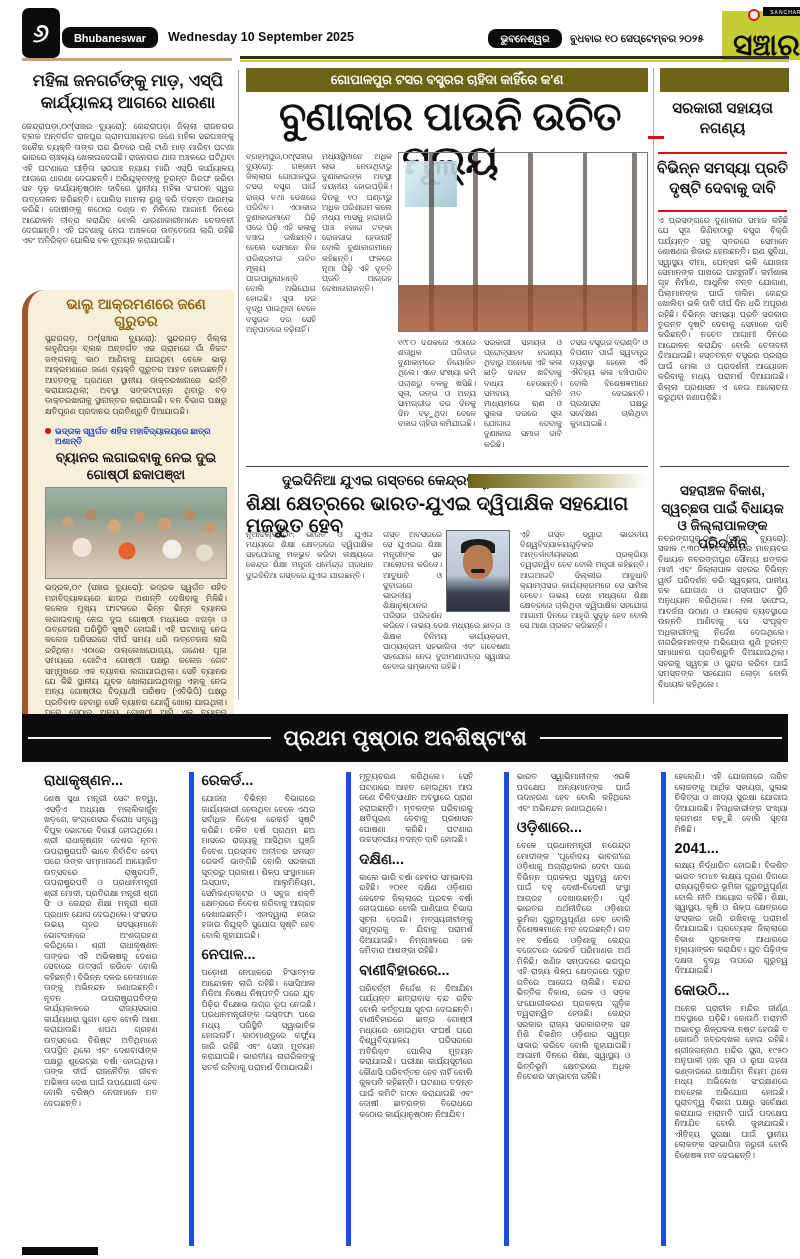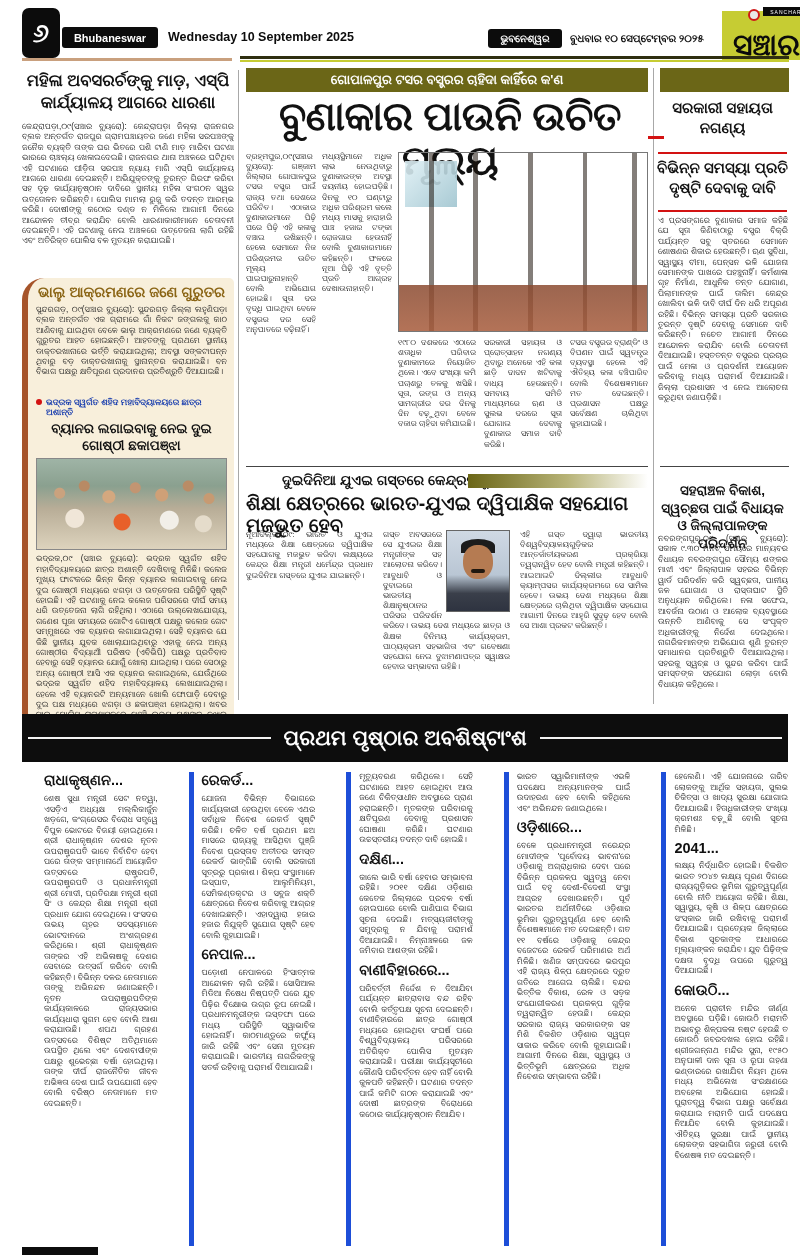--- a/index.html
+++ b/index.html
@@ -2,21 +2,21 @@
 <html><head>
 <meta charset="utf-8">
 <style>
   html,body{margin:0;padding:0;background:#e8e8e8;}
   #page{position:relative;width:800px;height:1259px;background:#ffffff;
     font-family:"Liberation Sans","DejaVu Sans",sans-serif;color:#111;overflow:hidden;}
   .abs{position:absolute;}
   
   .ed-badge{left:22px;top:8px;width:38px;height:50px;background:#0c0c0c;border-radius:7px;
     color:#fff;font-size:26px;font-weight:bold;display:flex;align-items:center;justify-content:center;}
-  .pill{background:#0c0c0c;color:#fff;border-radius:3px;font-weight:bold;
+  .pill{background:#0c0c0c;color:#fff;border-radius:8px;font-weight:bold;
     display:flex;align-items:center;justify-content:center;}
   .city-en{left:62px;top:27px;width:96px;height:21px;font-size:11px;}
   .date-en{left:168px;top:30px;font-size:12.5px;font-weight:bold;color:#0c0c0c;}
   .city-od{left:488px;top:29px;width:74px;height:19px;font-size:10px;}
   .date-od{left:570px;top:32px;font-size:10.5px;font-weight:bold;color:#0c0c0c;}
   .logo{left:700px;top:11px;width:89px;height:49px;background:#c6cc33;display:flex;
     align-items:flex-end;justify-content:center;margin-left:22px;}
   .logo .word{font-size:30px;font-weight:bold;color:#0b0b0b;line-height:1.05;}
   .logo .eng{position:absolute;top:-4px;right:2px;width:46px;height:9px;background:#0b0b0b;
     color:#fff;font-size:5px;letter-spacing:1px;display:flex;align-items:center;justify-content:center;}
@@ -24,23 +24,23 @@
     background:#e8e8e8;border:2.5px solid #d01818;}
   .rule-tan{left:22px;top:58px;width:210px;height:3px;background:#c9a07e;}
   .rule-dark{left:240px;top:56px;width:549px;height:3px;background:#2f2f10;}
   .rule-yg{left:240px;top:60px;width:549px;height:2px;background:#c6cc33;}
   
   .vline{width:1px;background:#a8a8a8;}
   
   .lc-head{left:22px;top:70px;width:212px;font-size:16.5px;font-weight:bold;text-align:center;line-height:1.32;}
   .body-sm{font-size:8.2px;line-height:1.27;text-align:justify;color:#1d1d1d;overflow:hidden;}
   .lc-body1{left:22px;top:122px;width:212px;height:168px;}
-  .left-box{left:22px;top:278px;width:212px;height:457px;background:#f8efdb;
+  .left-box{left:22px;top:290px;width:212px;height:457px;background:#f8efdb;
     border-left:6px solid #a6542a;border-radius:22px 5px 5px 22px;box-sizing:border-box;
-    padding:6px 7px 6px 8px;overflow:hidden;}
+    padding:6px 7px 6px 17px;overflow:hidden;}
   .bear-head{font-size:14.5px;font-weight:bold;text-align:center;color:#8a6414;margin:0 0 4px 0;}
   .bullet-row{display:flex;align-items:flex-start;gap:4px;margin:4px 0 3px 0;}
   .bullet-dot{width:6px;height:6px;border-radius:50%;background:#d31212;margin-top:2px;flex:0 0 auto;}
   .bullet-txt{font-size:8.6px;font-weight:bold;color:#1b3fae;line-height:1.2;}
   .banner-head{font-size:13.5px;font-weight:bold;text-align:center;line-height:1.25;margin:2px 0 4px 0;}
   .crowd{width:100%;height:92px;border:1px solid #888;box-sizing:border-box;margin:2px 0 4px 0;
     background:
       radial-gradient(circle at 12% 38%, #caa27e 0 5px, transparent 6px),
       radial-gradient(circle at 25% 30%, #b88a64 0 5px, transparent 6px),
       radial-gradient(circle at 38% 42%, #d4a87f 0 6px, transparent 7px),
@@ -129,21 +129,21 @@
     <span class="eng">SANCHAR</span>
     <span class="dot"></span>
   </div>
   <div class="abs rule-tan"></div>
   <div class="abs rule-dark"></div>
   <div class="abs rule-yg"></div>
 
   <div class="abs vline" style="left:238px;top:70px;height:630px;"></div>
   <div class="abs vline" style="left:653px;top:68px;height:636px;"></div>
 
-  <div class="abs lc-head">ମହିଳା ଅବସରର୍ଚଙ୍କୁ ମାଡ଼, ଏସ୍‌ପି କାର୍ଯ୍ୟାଳୟ ଆଗରେ ଧାରଣା</div>
+  <div class="abs lc-head">ମହିଳା ଜନଗର୍ଚଙ୍କୁ ମାଡ଼, ଏସ୍‌ପି କାର୍ଯ୍ୟାଳୟ ଆଗରେ ଧାରଣା</div>
   <div class="abs body-sm lc-body1">କେନ୍ଦ୍ରାପଡ଼ା,୦୯(ସଞ୍ଚାର ବ୍ୟୁରୋ): କେନ୍ଦ୍ରାପଡ଼ା ଜିଲ୍ଲା ରାଜନଗର ବ୍ଲକ ଅନ୍ତର୍ଗତ ରାଜପୁର ଗ୍ରାମପଞ୍ଚାୟତର ଜଣେ ମହିଳା ସରପଞ୍ଚଙ୍କୁ ଜନୈକ ବ୍ୟକ୍ତି ତାଙ୍କ ଘର ଭିତରେ ପଶି ଟାଣି ମାଡ଼ ମାରିବା ଘଟଣା ଭାରରେ ଚାଞ୍ଚଲ୍ୟ ଖେଳାଇଦେଇଛି। ରାଜନଗର ଥାନା ଅଞ୍ଚଳରେ ଘଟିଥିବା ଏହି ଘଟଣାରେ ପୀଡ଼ିତା ସରପଞ୍ଚ ନ୍ୟାୟ ମାଗି ଏସ୍‌ପି କାର୍ଯ୍ୟାଳୟ ଆଗରେ ଧାରଣା ଦେଇଛନ୍ତି। ଅଭିଯୁକ୍ତଙ୍କୁ ତୁରନ୍ତ ଗିରଫ କରିବା ସହ ଦୃଢ଼ କାର୍ଯ୍ୟାନୁଷ୍ଠାନ ଦାବିରେ ସ୍ଥାନୀୟ ମହିଳା ସଂଗଠନ ସ୍ୱର ଉତ୍ତୋଳନ କରିଛନ୍ତି। ପୋଲିସ ମାମଲା ରୁଜୁ କରି ତଦନ୍ତ ଆରମ୍ଭ କରିଛି। ଦୋଷୀଙ୍କୁ କଠୋର ଦଣ୍ଡ ନ ମିଳିଲେ ଆଗାମୀ ଦିନରେ ଆନ୍ଦୋଳନ ତୀବ୍ର କରାଯିବ ବୋଲି ଧାରଣାକାରୀମାନେ ଚେତାବନୀ ଦେଇଛନ୍ତି। ଏହି ଘଟଣାକୁ ନେଇ ଅଞ୍ଚଳରେ ଉତ୍ତେଜନା ଲାଗି ରହିଛି ଏବଂ ଅତିରିକ୍ତ ପୋଲିସ ବଳ ମୁତୟନ କରାଯାଇଛି।</div>
 
   <div class="abs left-box">
     <div class="bear-head">ଭାଲୁ ଆକ୍ରମଣରେ ଜଣେ ଗୁରୁତର</div>
     <div class="body-sm" style="height:88px;">ସୁନ୍ଦରଗଡ଼, ୦୯(ସଞ୍ଚାର ବ୍ୟୁରୋ): ସୁନ୍ଦରଗଡ଼ ଜିଲ୍ଲା ଲହୁଣିପଡ଼ା ବ୍ଲକ ଅନ୍ତର୍ଗତ ଏକ ଗ୍ରାମରେ ଗାଁ ନିକଟ ଜଙ୍ଗଲକୁ କାଠ ଆଣିବାକୁ ଯାଇଥିବା ବେଳେ ଭାଲୁ ଆକ୍ରମଣରେ ଜଣେ ବ୍ୟକ୍ତି ଗୁରୁତର ଆହତ ହୋଇଛନ୍ତି। ଆହତଙ୍କୁ ପ୍ରଥମେ ସ୍ଥାନୀୟ ଡାକ୍ତରଖାନାରେ ଭର୍ତ୍ତି କରାଯାଇଥିଲା; ଅବସ୍ଥା ସଙ୍କଟାପନ୍ନ ଥିବାରୁ ବଡ଼ ଡାକ୍ତରଖାନାକୁ ସ୍ଥାନାନ୍ତର କରାଯାଇଛି। ବନ ବିଭାଗ ପକ୍ଷରୁ କ୍ଷତିପୂରଣ ପ୍ରଦାନର ପ୍ରତିଶ୍ରୁତି ଦିଆଯାଇଛି।</div>
     <div class="bullet-row">
       <span class="bullet-dot"></span>
       <span class="bullet-txt">ଭଦ୍ରକ ସ୍ୱର୍ଗତ ଶହିଦ ମହାବିଦ୍ୟାଳୟରେ ଛାତ୍ର ଅଶାନ୍ତି</span>
     </div>
     <div class="banner-head">ବ୍ୟାନର ଲଗାଇବାକୁ ନେଇ ଦୁଇ ଗୋଷ୍ଠୀ ଛକାପଞ୍ଝା</div>

